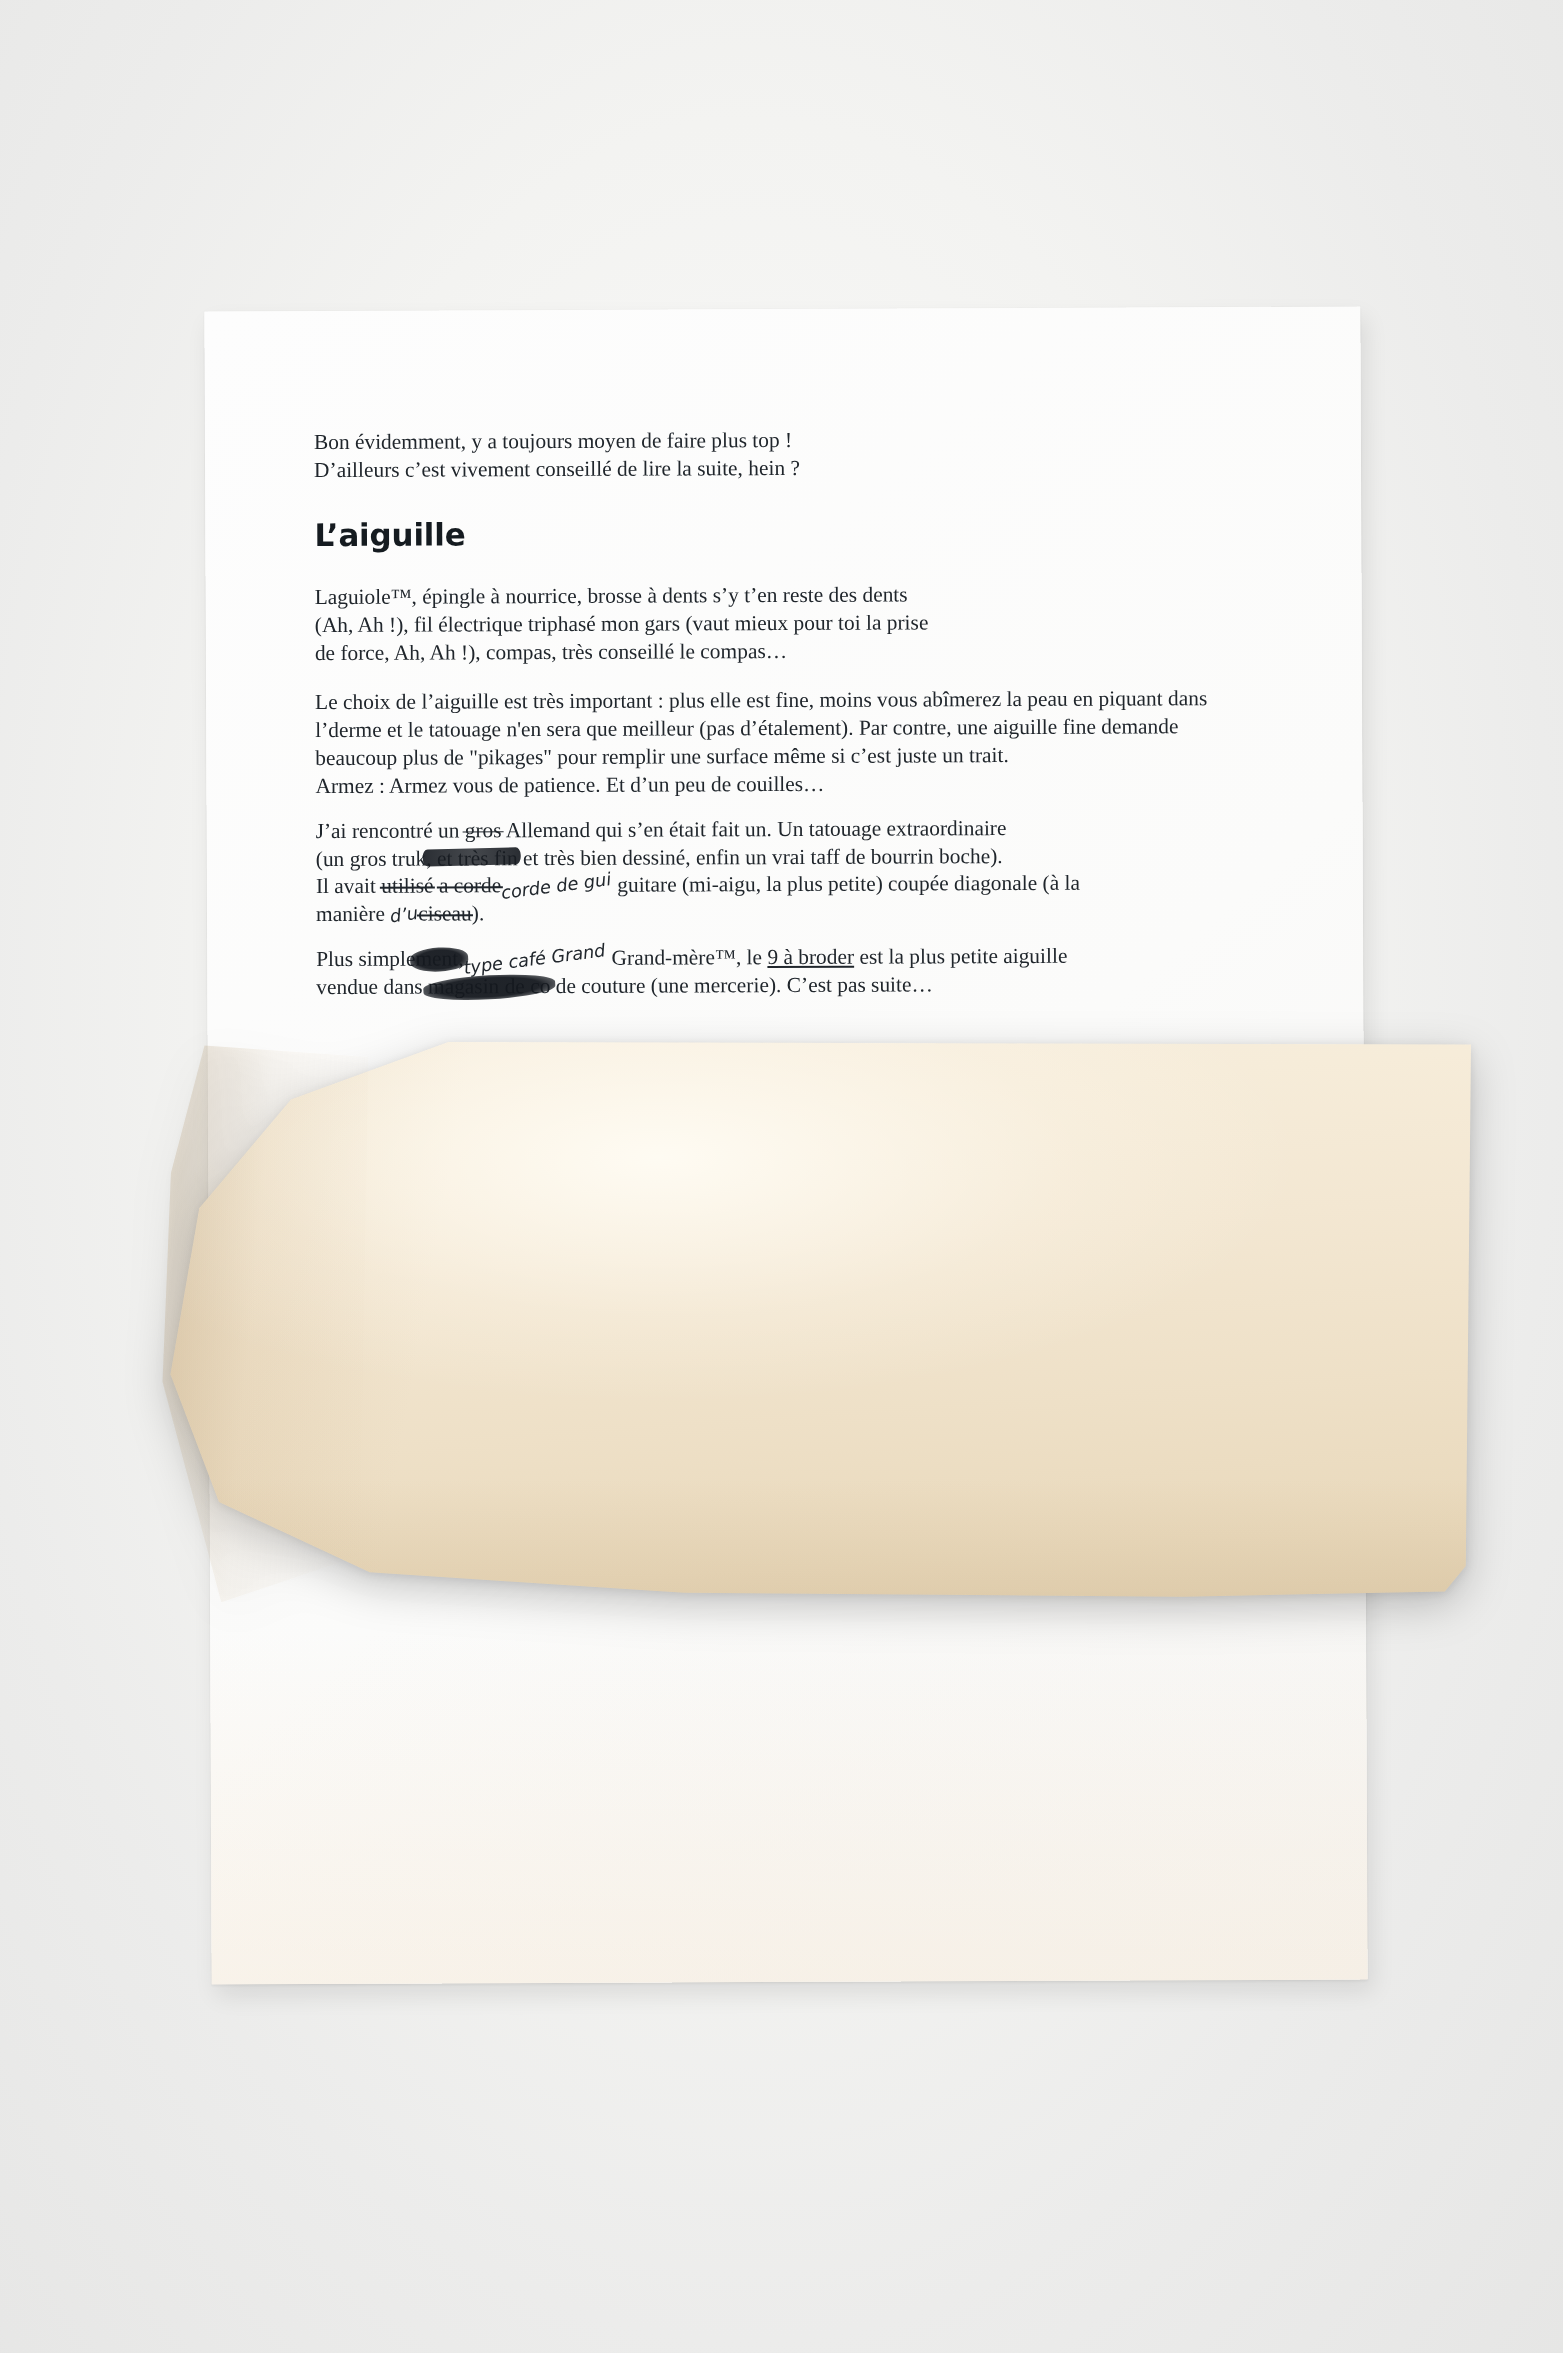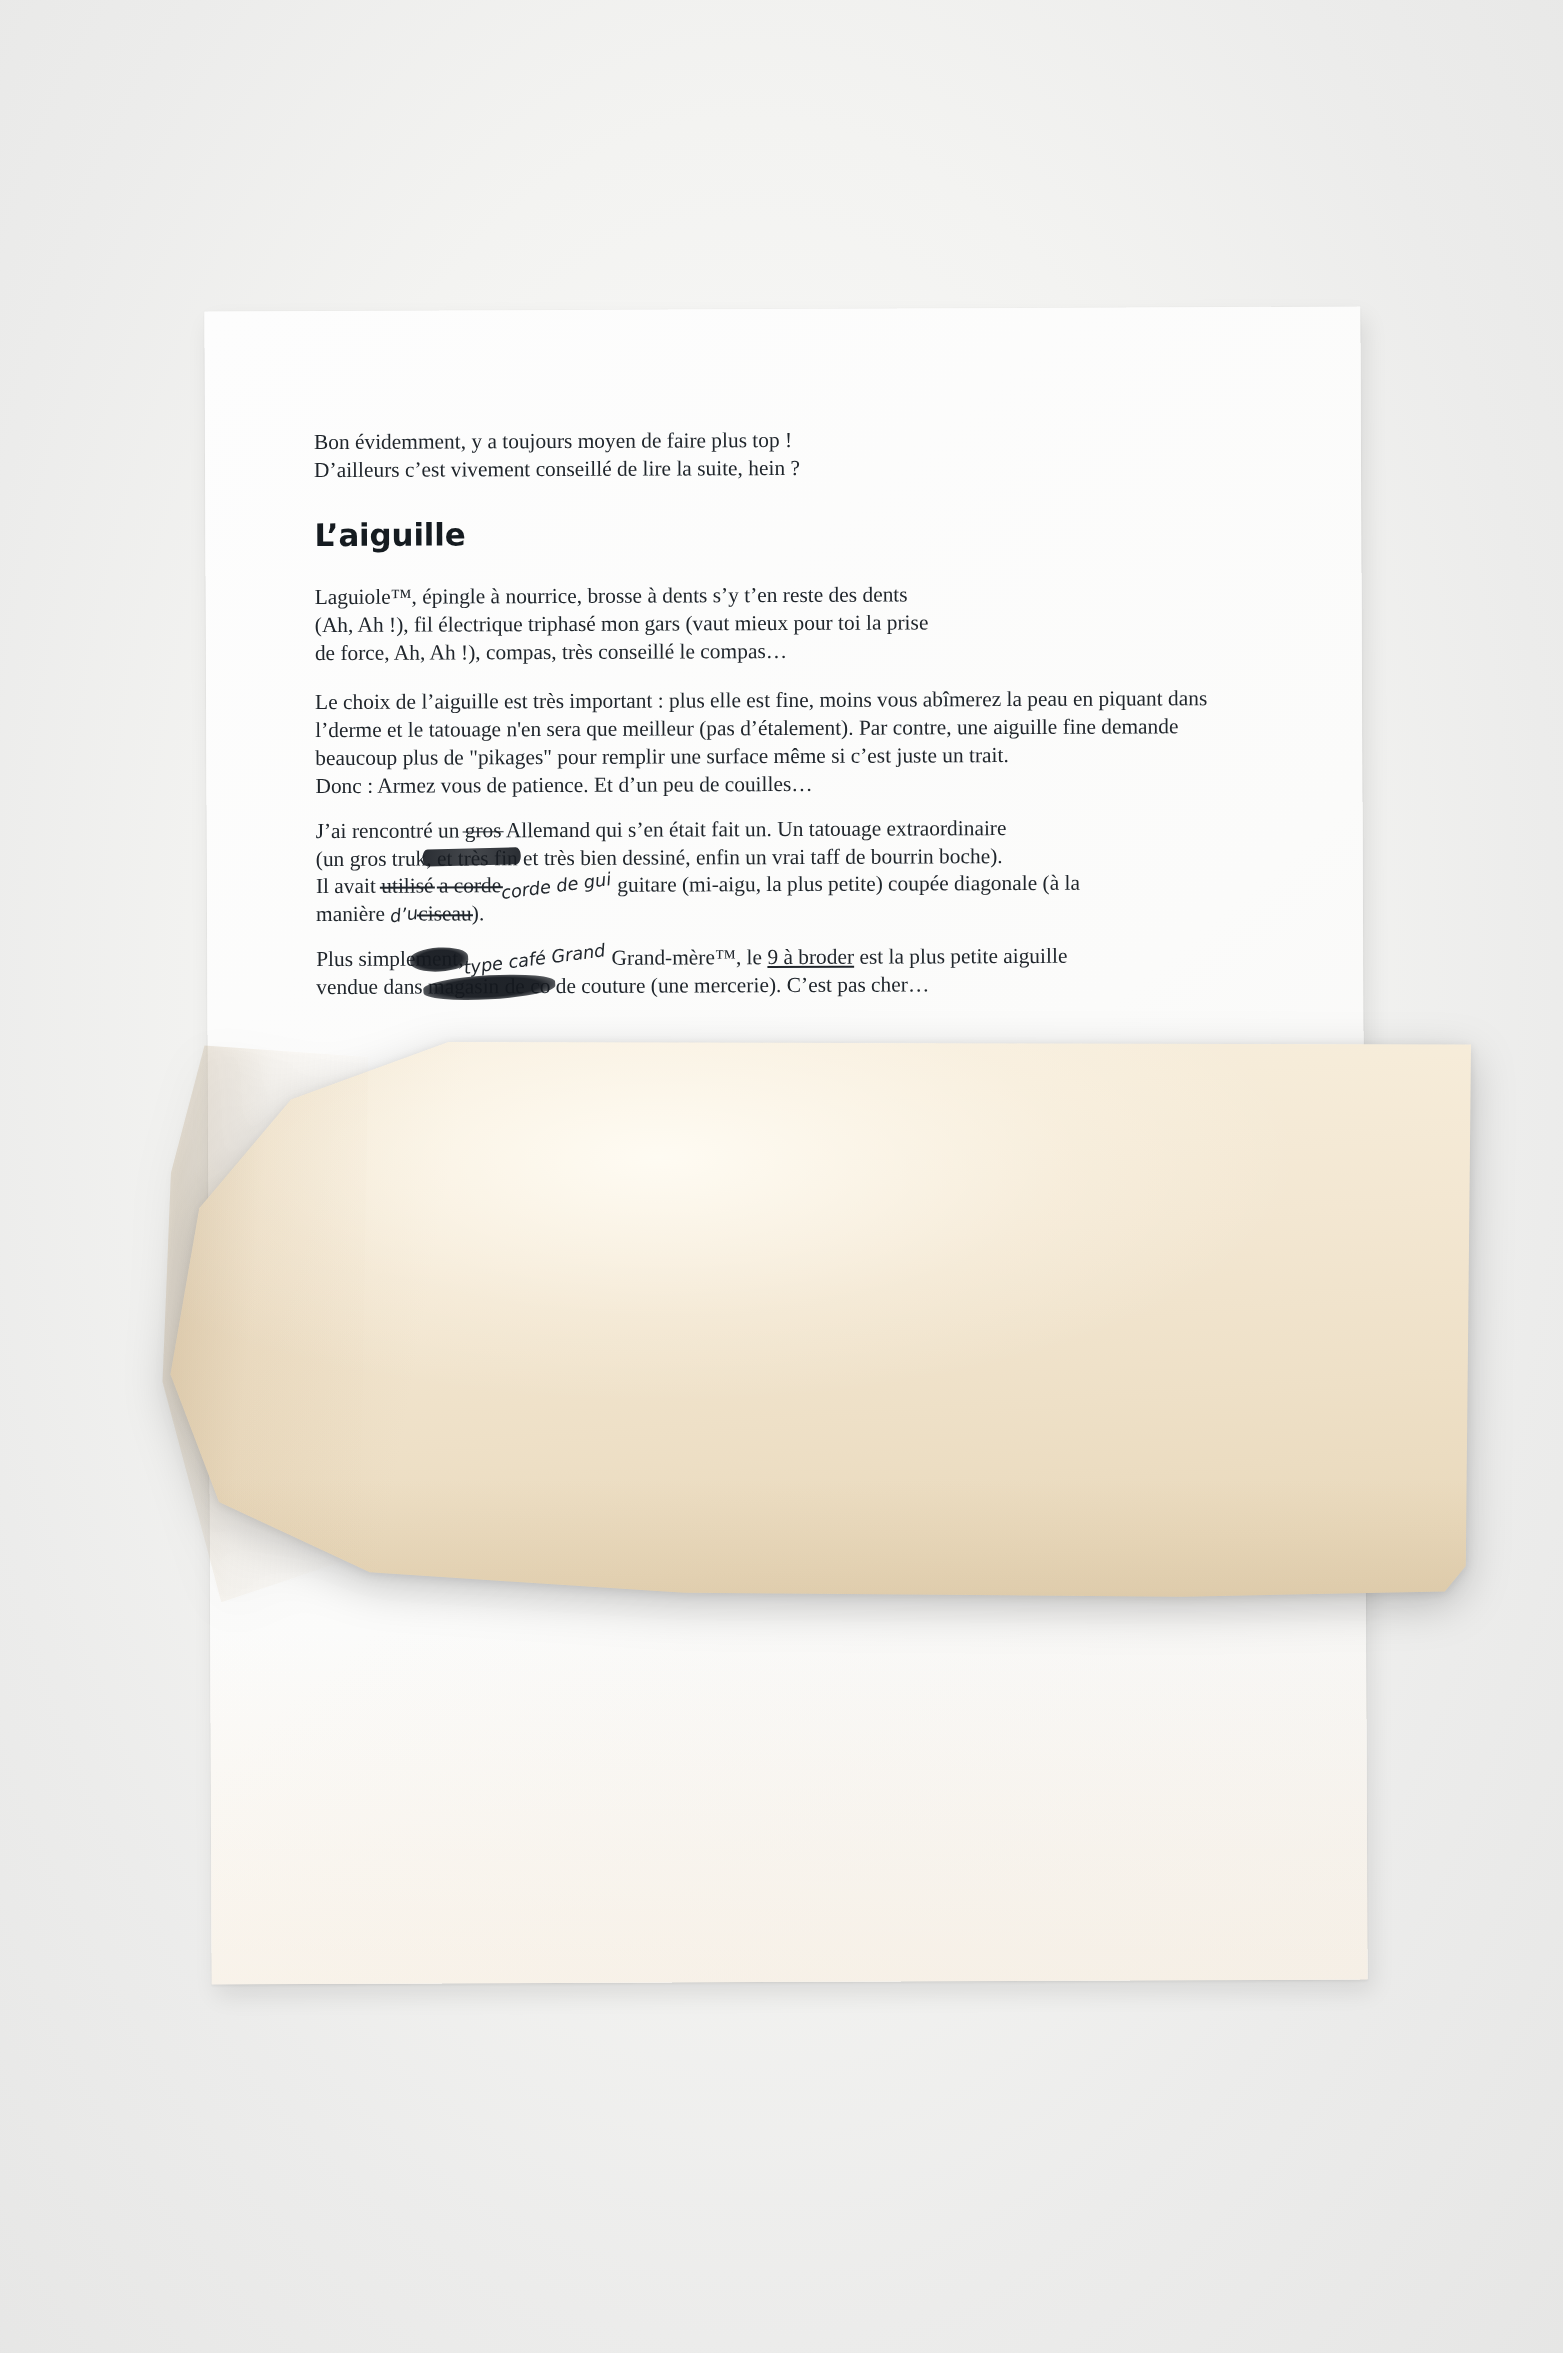--- a/index.html
+++ b/index.html
@@ -227,21 +227,21 @@
 
     <div class="para">
       <p>Laguiole™, épingle à nourrice, brosse à dents s’y t’en reste des dents</p>
       <p>(Ah, Ah !), fil électrique triphasé mon gars (vaut mieux pour toi la prise</p>
       <p>de force, Ah, Ah !), compas, très conseillé le compas…</p>
     </div>
 
     <div class="para tight">
       <span>Le choix de l’aiguille est très important : plus elle est fine, moins vous abîmerez la peau en piquant dans l’derme et le tatouage n'en sera que meilleur (pas d’étalement). Par contre, une aiguille fine demande beaucoup plus de "pikages" pour remplir une surface même si c’est juste un trait.</span>
       <div>
-        <span>Donc : </span><b>Armez vous de patience</b><span>. Et d’un peu de couilles…</span>
+        <span>Armez : </span><b>Armez vous de patience</b><span>. Et d’un peu de couilles…</span>
       </div>
     </div>
 
     <div class="para tight">
       <div>
         <span>J’ai rencontré un </span><span class="strike-thin">gros</span><span> Allemand qui s’en était fait un. Un </span><b>tatouage extraordinaire</b>
       </div>
       <div>
         <span>(un gros truk</span><span class="scribble">, et très fin</span><span> et très bien dessiné, enfin un vrai taff de bourrin boche).</span>
       </div>
@@ -251,21 +251,21 @@
       <div>
         <span>manière </span><span class="handwrite">d’u</span><span class="strike-thin">ciseau</span><span>).</span>
       </div>
     </div>
 
     <div class="para">
       <div>
         <span>Plus simple</span><span class="blot">ment,</span><span class="handwrite">type café Grand</span><span> Grand-mère™, le </span><b class="u">9 à broder</b><span> est la plus petite aiguille</span>
       </div>
       <div>
-        <span>vendue dans </span><span class="blot">magasin de co</span><span> de couture </span><b>(une mercerie)</b><span>. C’est pas cher…</span>
+        <span>vendue dans </span><span class="blot">magasin de co</span><span> de couture </span><b>(une mercerie)</b><span>. C’est pas suite…</span>
       </div>
     </div>
 
   </div>
 
   <div class="error-block">
     <div class="line1">ramonaesimo/ art/dessin/tatouage/tato</div>
     <div>o.php – ne correspondent à aucun document.</div>
   </div>
 

